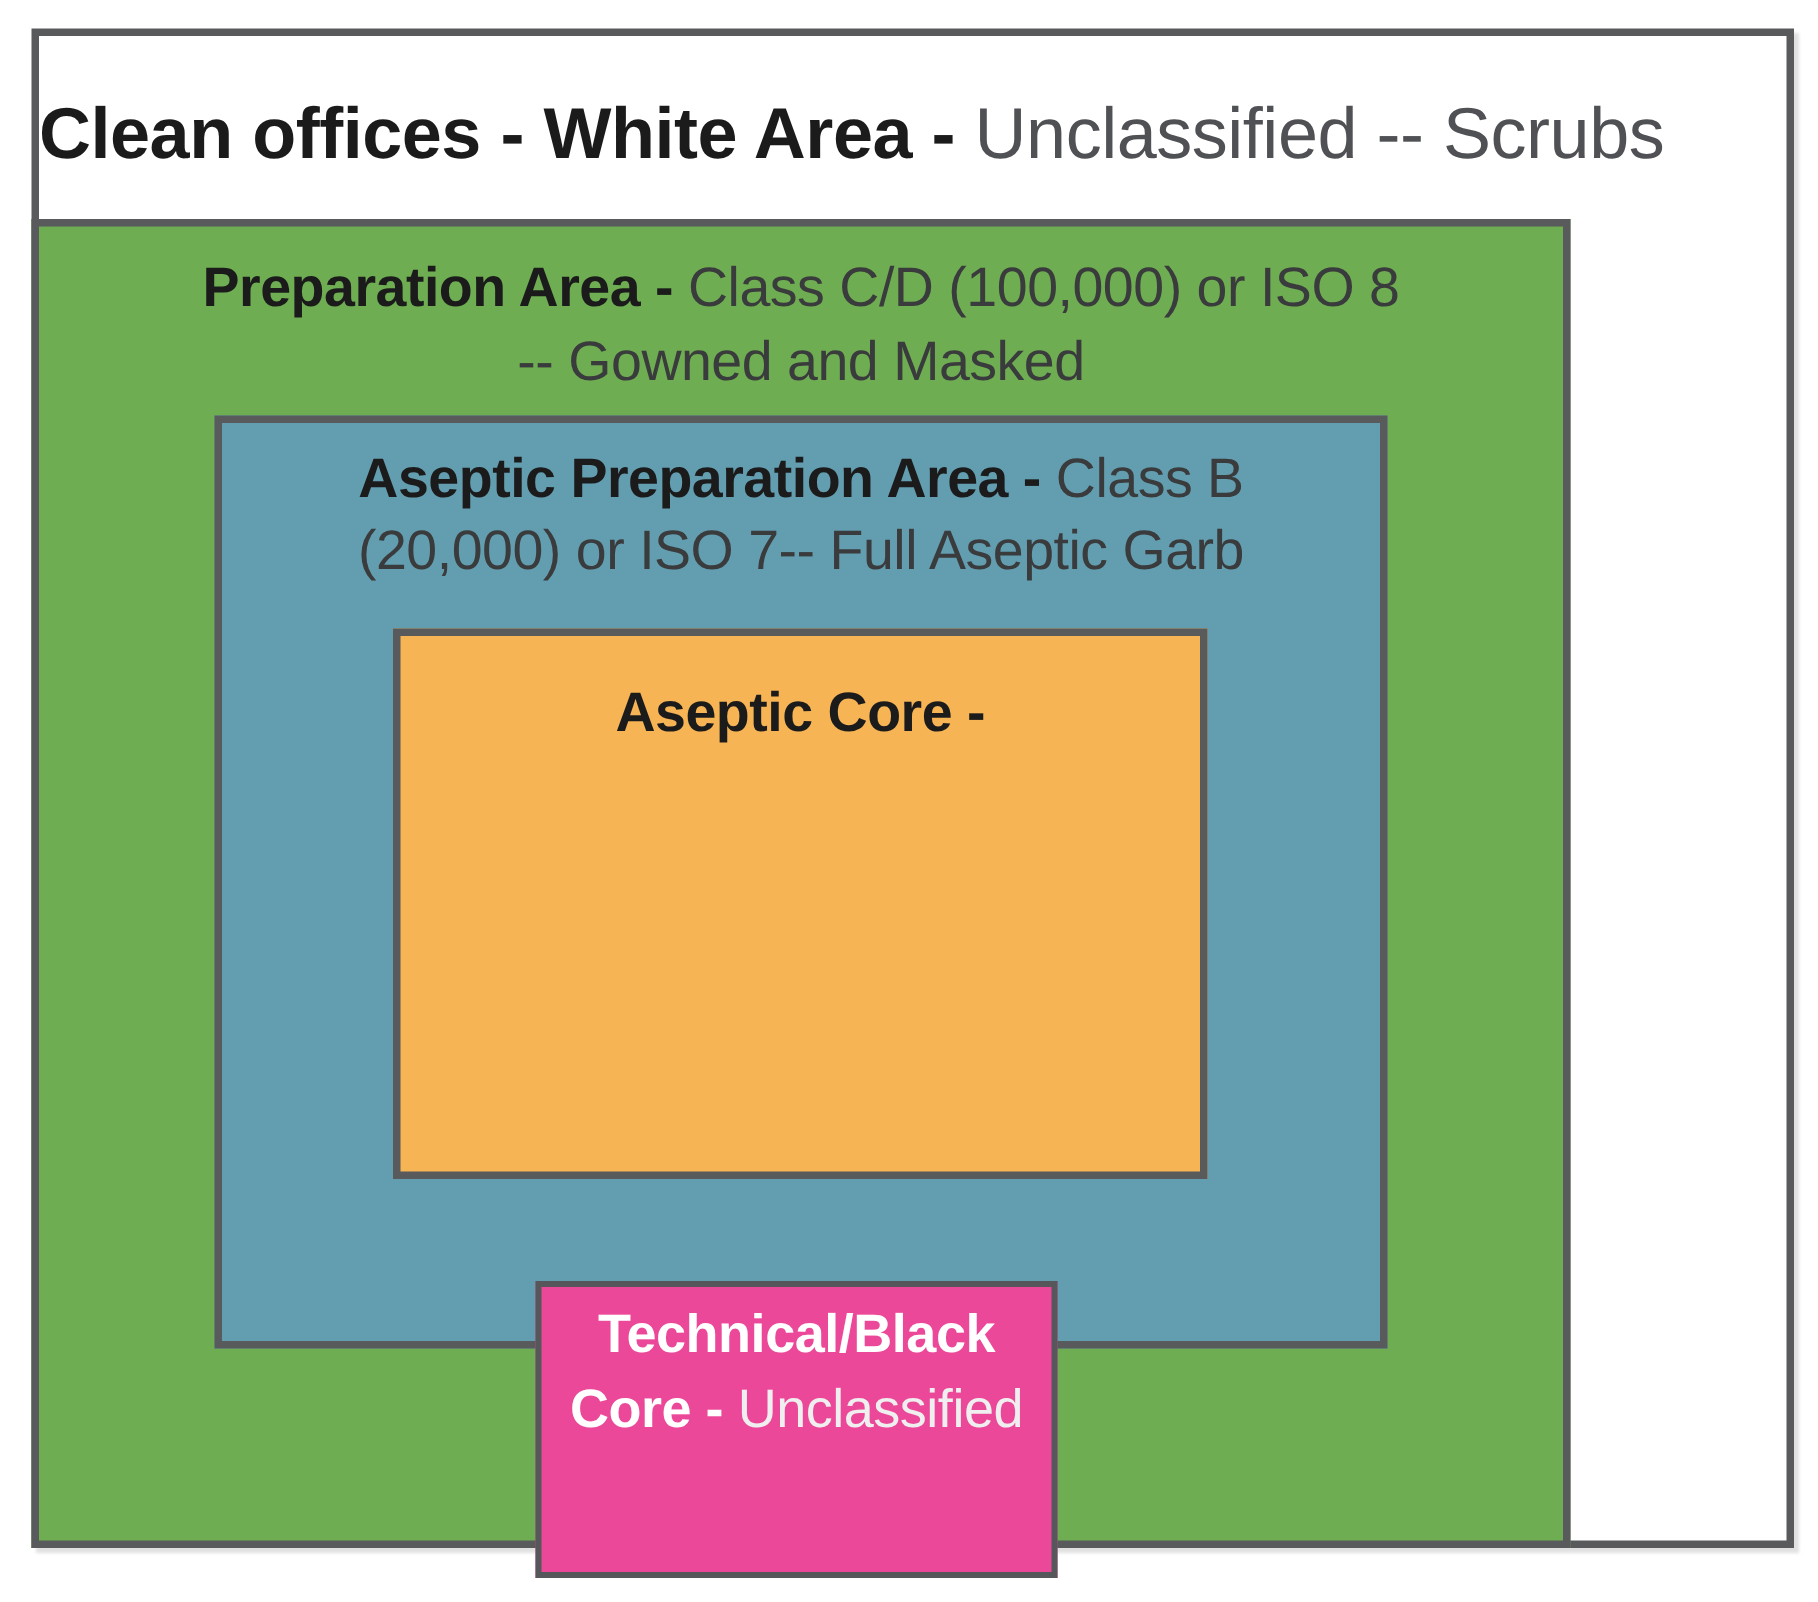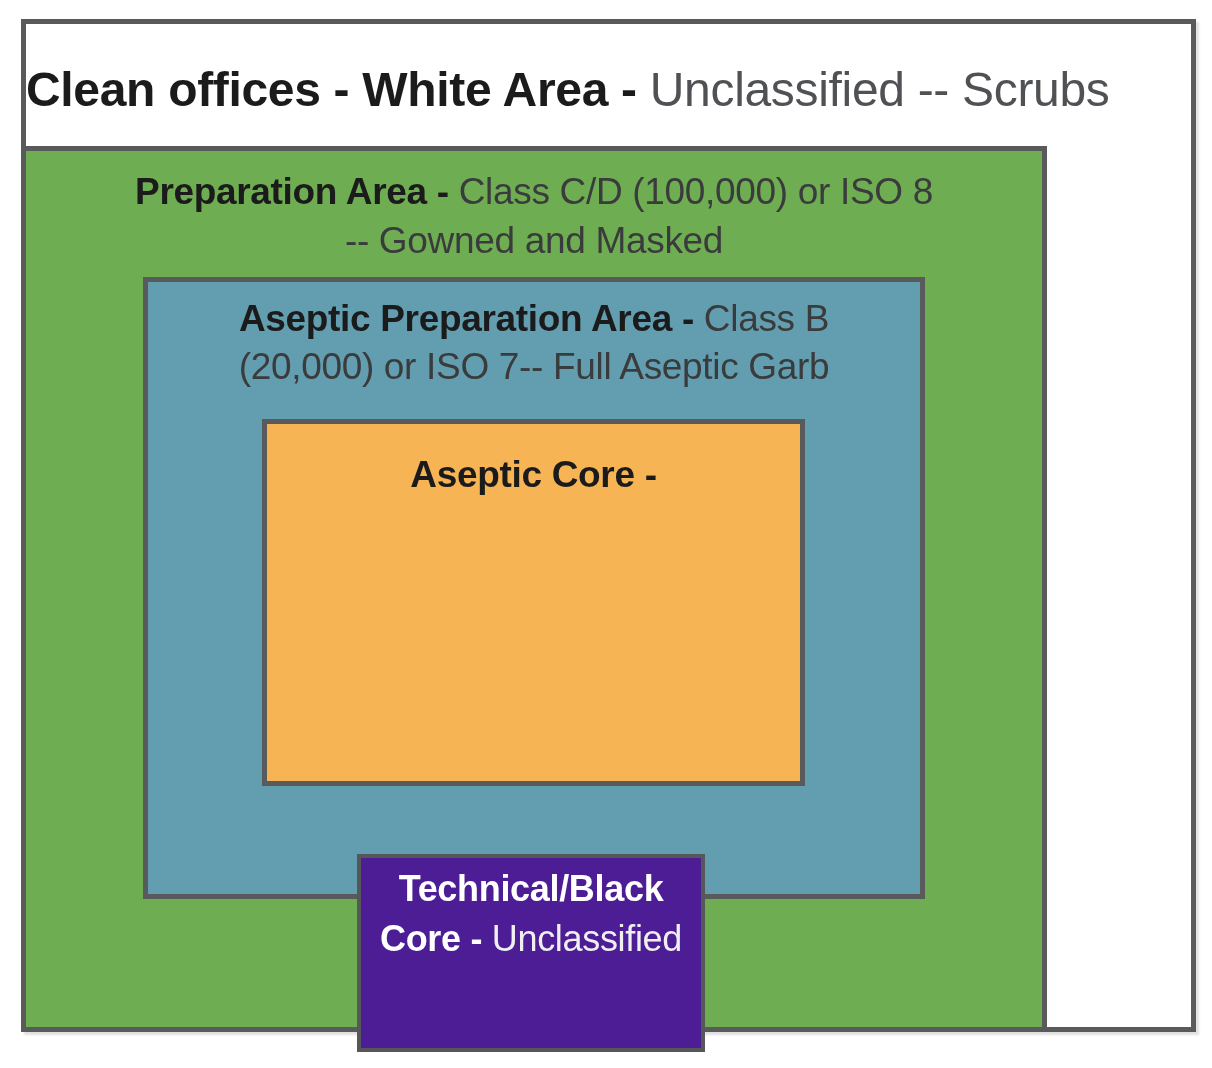--- a/index.html
+++ b/index.html
@@ -24,21 +24,21 @@
   .blue{
     left:143px;top:277px;width:782px;height:622px;
     border:5px solid #595A5C;background:#639EB0;
   }
   .orange{
     left:262px;top:403px;width:543px;height:367px;
     border:5px solid #595A5C;background:#F6B455;margin-top:16px;
   }
   .dark{
     left:357px;top:854px;width:348px;height:198px;
-    border:4px solid #56575B;background:#4c1d95;
+    border:4px solid #56575B;background:#ec4899;
   }
   .label{
     position:absolute;left:0;right:0;
     text-align:center;white-space:nowrap;
     color:#3A3B3C;
   }
   .b{font-weight:bold;color:#1B1B1C;}
   .r{font-weight:normal;}
   .title-label{top:42px;width:1016px;left:0;right:auto;font-size:48px;line-height:48px;}
   .title-label .r{color:#505154;}

